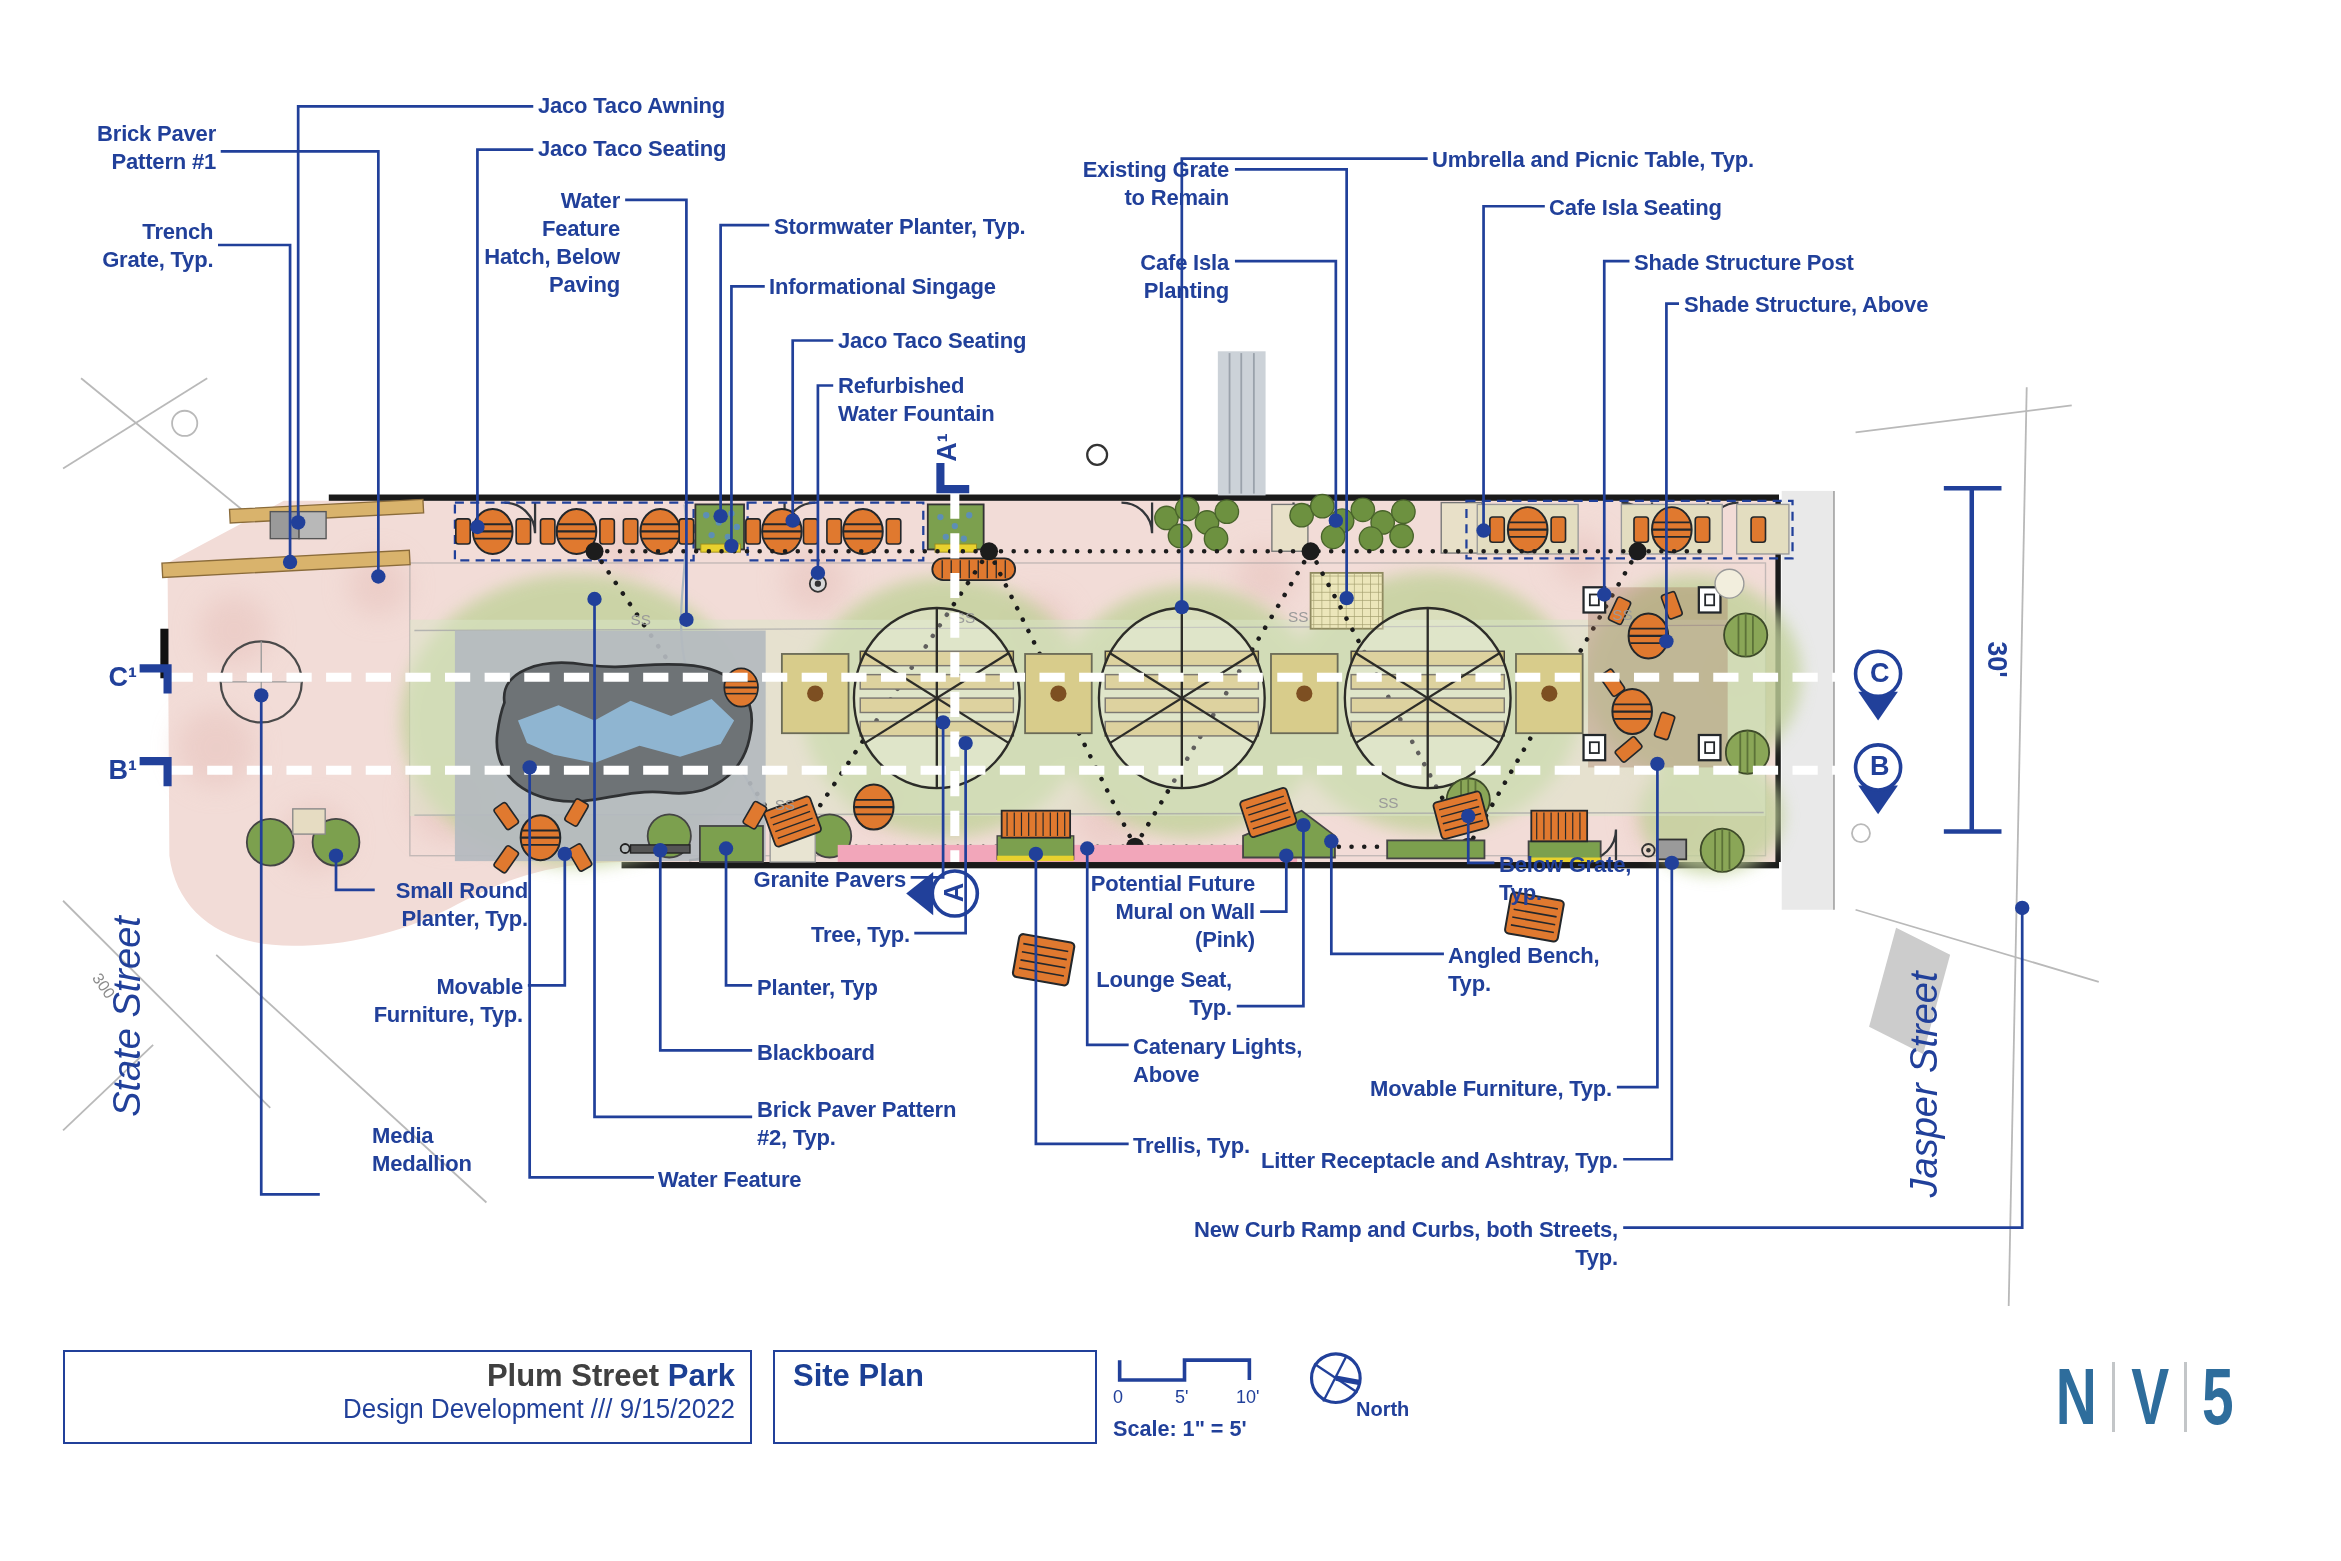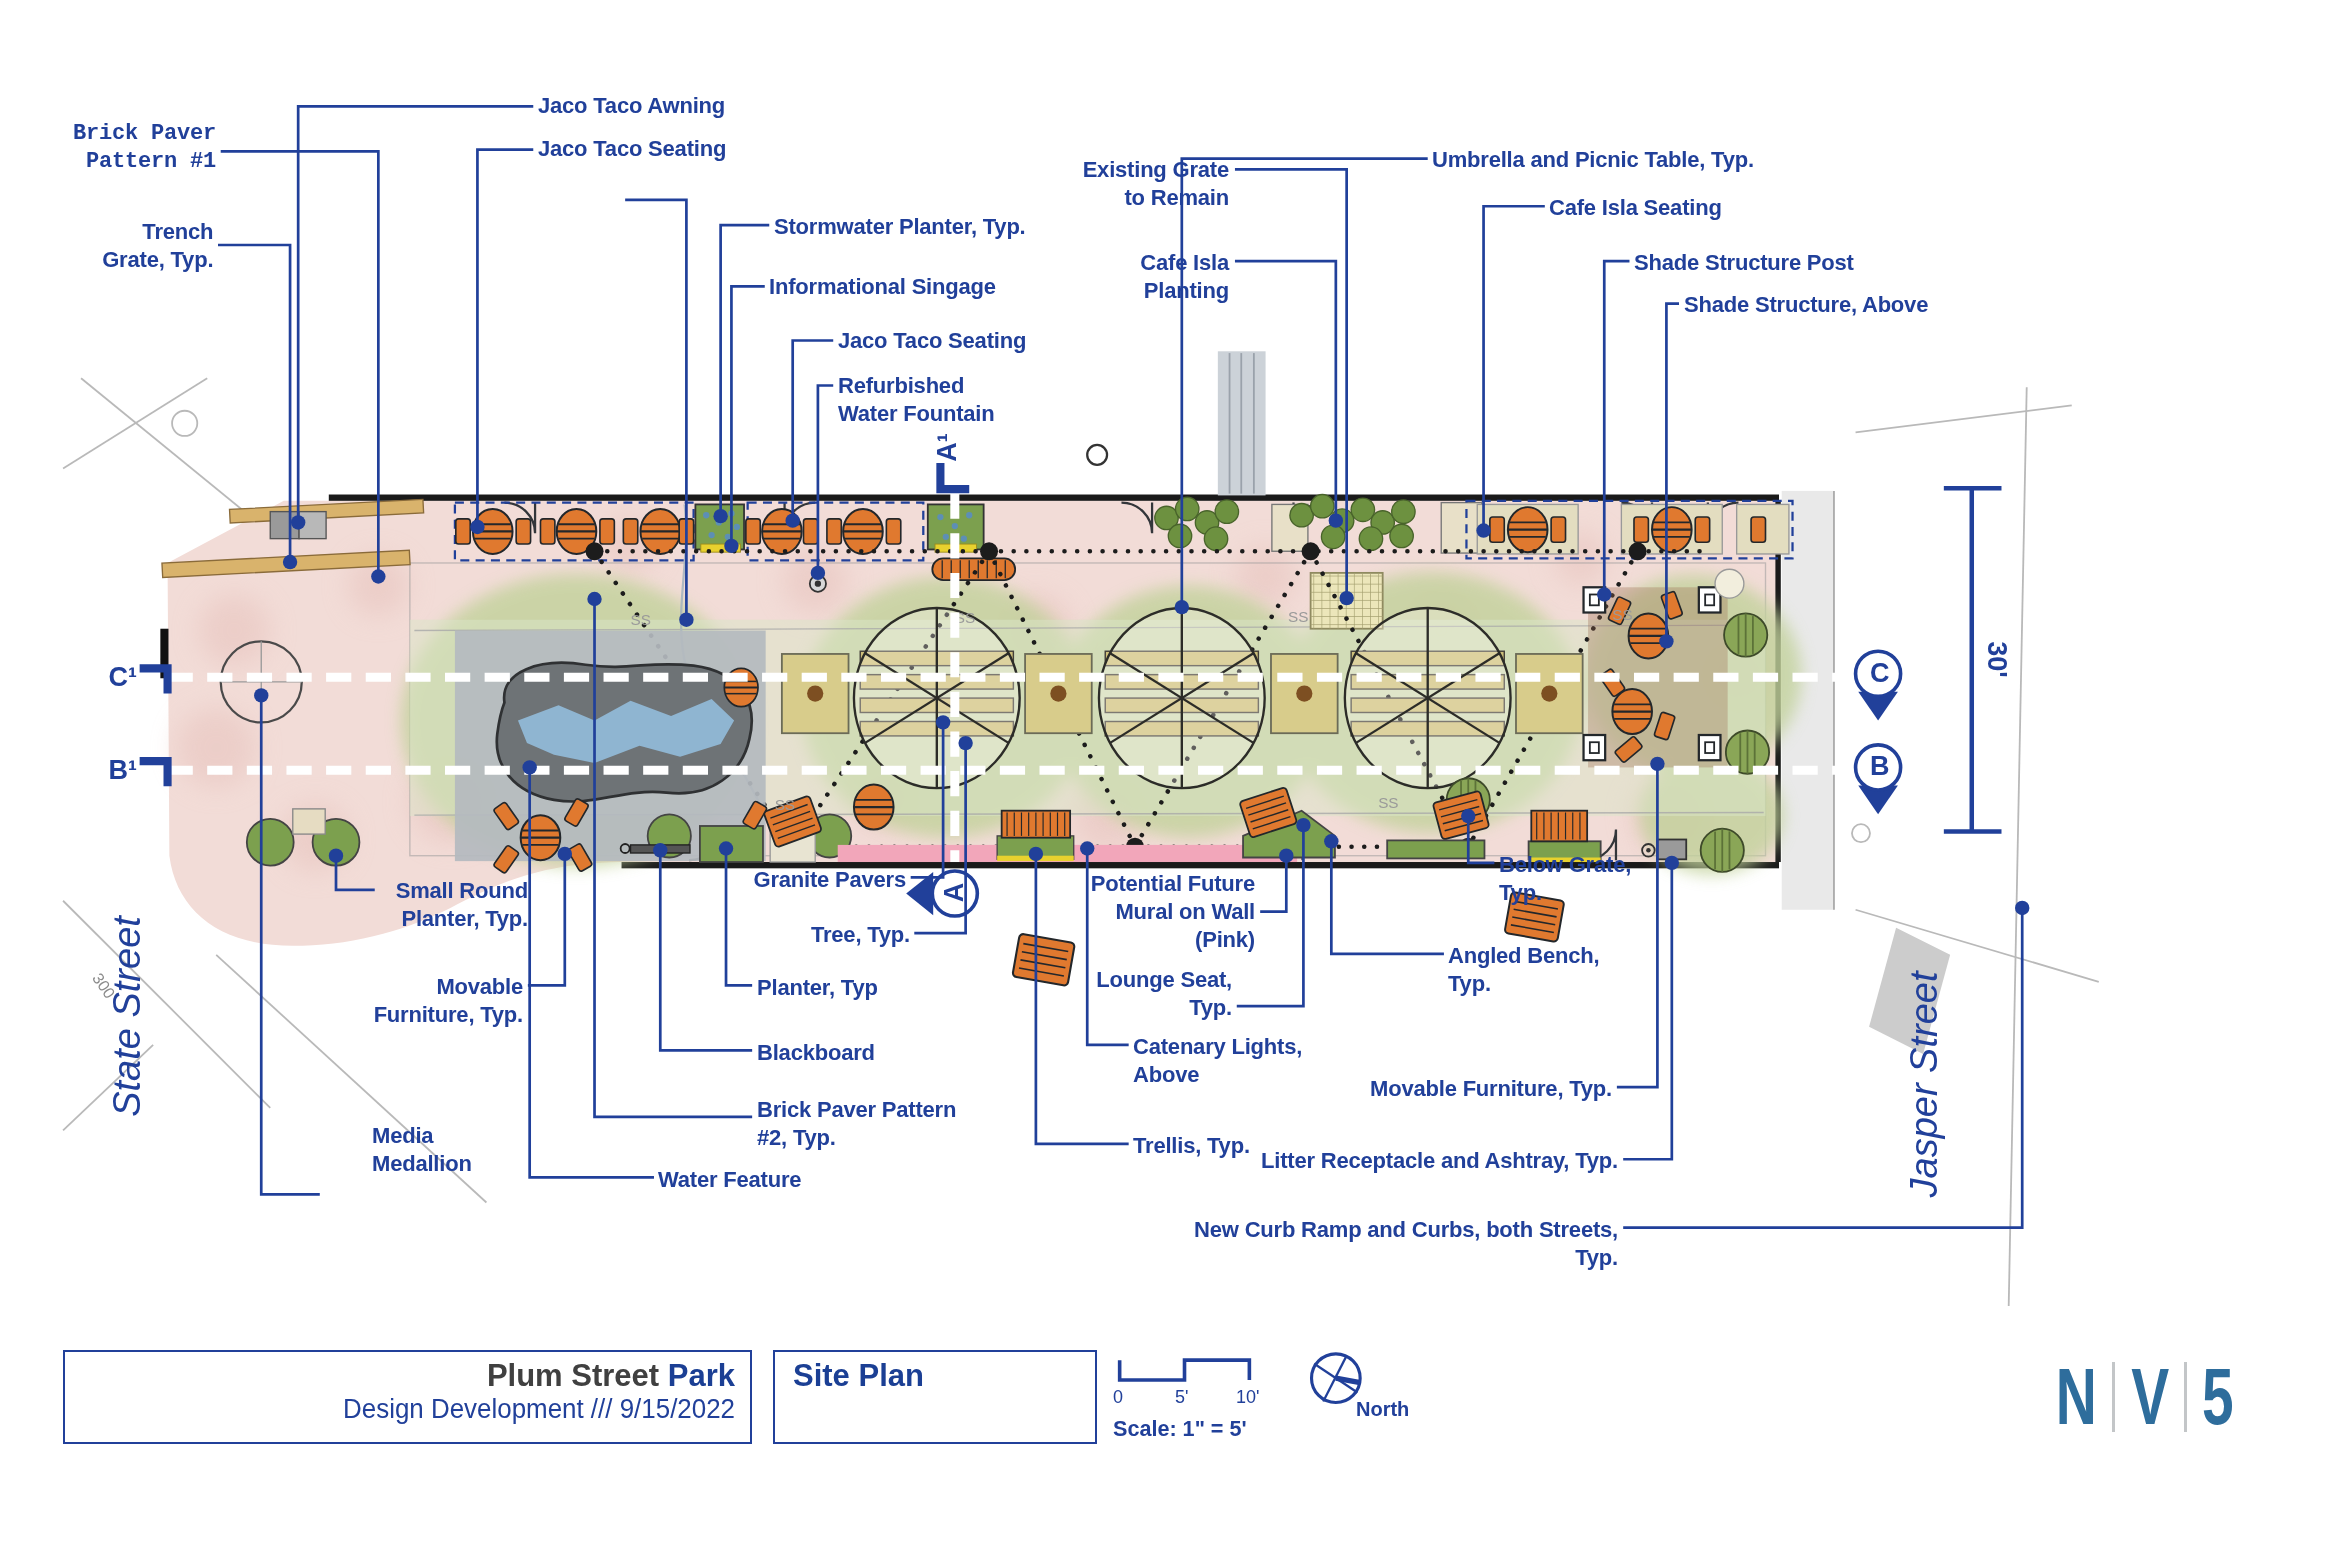--- a/index.html
+++ b/index.html
@@ -533,26 +533,30 @@
     <path d="M1243,1510 V1532 H1315 V1510 H1387 V1532"></path>
   </g>
   <g stroke="#21409a" fill="none">
     <circle cx="1483" cy="1530" r="27" stroke-width="3.5"></circle>
     <line x1="1459" y1="1514" x2="1507" y2="1546" stroke-width="2.5"></line>
     <line x1="1495" y1="1505" x2="1469" y2="1556" stroke-width="2.5"></line>
     <line x1="1483" y1="1530" x2="1510" y2="1535" stroke-width="6"></line>
   </g>
 </svg>
 
-<div class="callout ca-r" style="left:18px;top:120px;width:198px;font-family:Liberation Mono, monospace;">Brick Paver
+<div class="callout ca-r" style="left:18px;top:120px;width:198px;">Brick Paver
 Pattern #1</div>
 <div class="callout ca-r" style="left:15.3px;top:218px;width:198px;">Trench
 Grate, Typ.</div>
 <div class="callout" style="left:538px;top:92px;">Jaco Taco Awning</div>
 <div class="callout" style="left:538px;top:135px;">Jaco Taco Seating</div>
+<div class="callout ca-r" style="left:368px;top:187px;width:252px;">Water
+Feature
+Hatch, Below
+Paving</div>
 <div class="callout" style="left:774px;top:213px;">Stormwater Planter, Typ.</div>
 <div class="callout" style="left:769px;top:273px;">Informational Singage</div>
 <div class="callout" style="left:838px;top:327px;">Jaco Taco Seating</div>
 <div class="callout" style="left:838px;top:372px;">Refurbished
 Water Fountain</div>
 <div class="callout ca-r" style="left:1031px;top:156px;width:198px;">Existing Grate
 to Remain</div>
 <div class="callout ca-r" style="left:1031px;top:249px;width:198px;">Cafe Isla
 Planting</div>
 <div class="callout" style="left:1432px;top:146px;">Umbrella and Picnic Table, Typ.</div>

